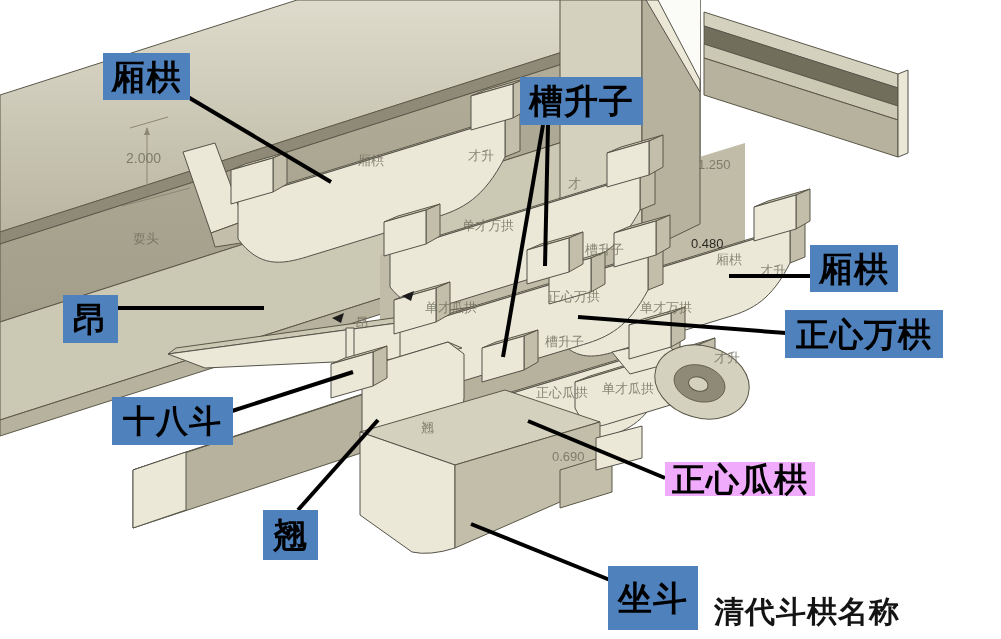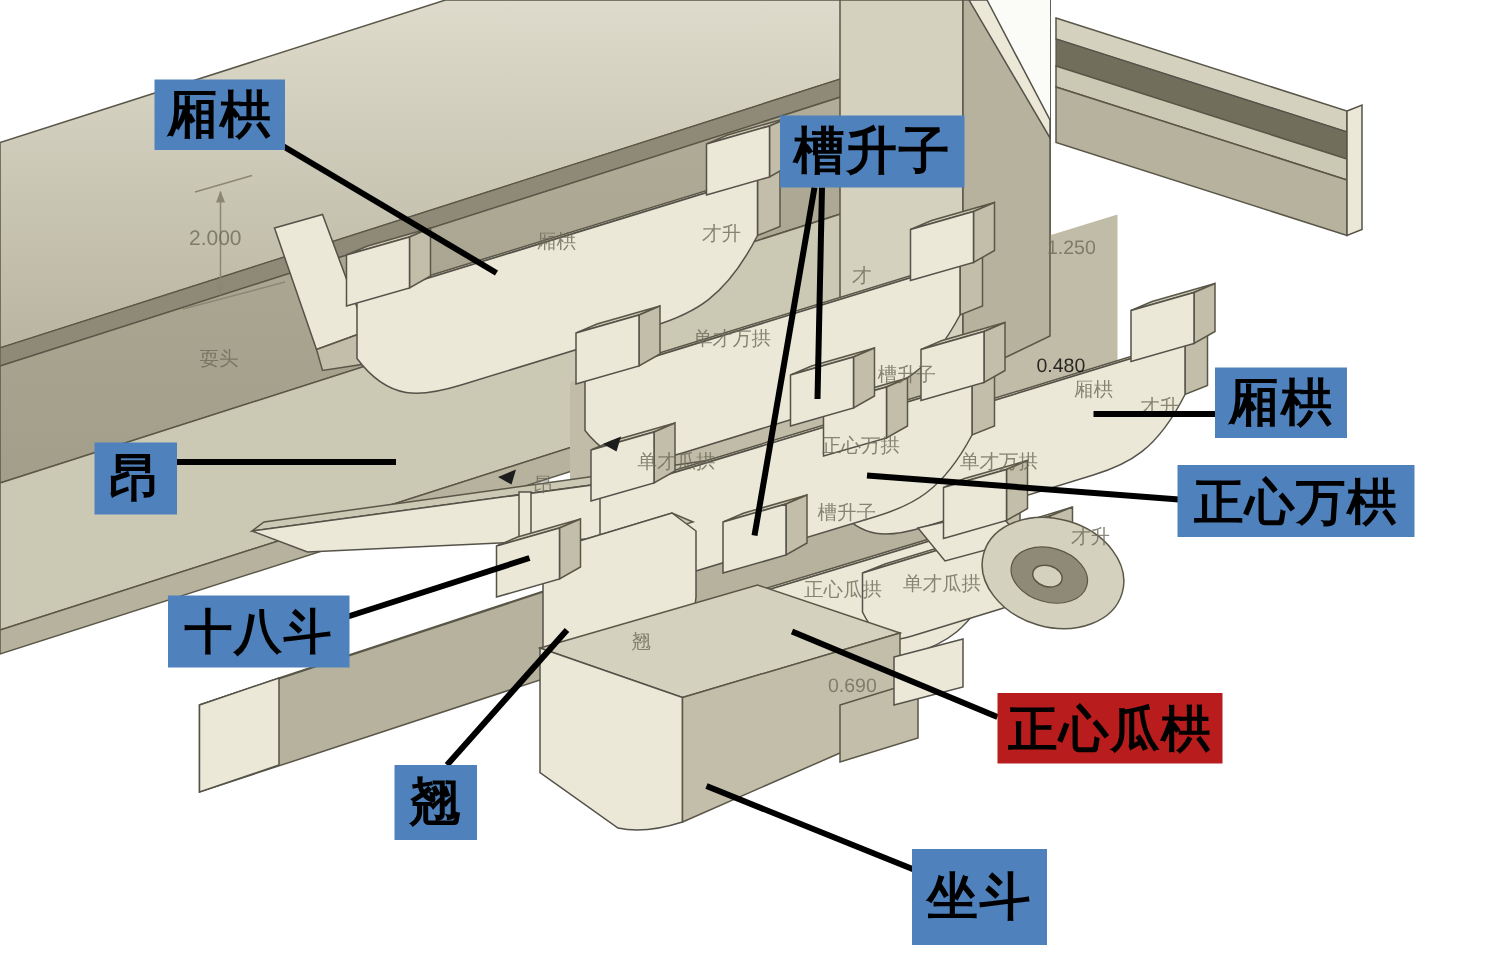--- a/index.html
+++ b/index.html
@@ -198,20 +198,21 @@
       <line x1="118" y1="308" x2="264" y2="308" stroke="#000000" stroke-width="4"></line>
       <line x1="232" y1="411" x2="353" y2="372" stroke="#000000" stroke-width="4"></line>
       <line x1="298" y1="510" x2="378" y2="420" stroke="#000000" stroke-width="4"></line>
     </svg>
 
   <div id="labels-layer">
       <div class="callout" style="left: 103px; top: 53px; width: 87px; height: 47px; font-size: 34px; background: rgb(79, 129, 189); color: rgb(0, 0, 0);">厢栱</div>
       <div class="callout" style="left: 520px; top: 77px; width: 123px; height: 48px; font-size: 34px; background: rgb(79, 129, 189); color: rgb(0, 0, 0);">槽升子</div>
       <div class="callout" style="left: 810px; top: 245px; width: 88px; height: 47px; font-size: 34px; background: rgb(79, 129, 189); color: rgb(0, 0, 0);">厢栱</div>
       <div class="callout" style="left: 785px; top: 310px; width: 158px; height: 48px; font-size: 33px; background: rgb(79, 129, 189); color: rgb(0, 0, 0); text-align: center;">正心万栱</div>
-      <div class="callout" style="left: 665px; top: 462px; width: 150px; height: 47px; font-size: 33px; background: #b91c1c; color: rgb(0, 0, 0);">正心瓜栱</div>
+      <div class="callout" style="left: 665px; top: 462px; width: 150px; height: 34px; font-size: 33px; background: #f0abfc; color: rgb(0, 0, 0);">正心瓜栱</div>
       <div class="callout" style="left: 608px; top: 566px; width: 90px; height: 64px; font-size: 34px; background: rgb(79, 129, 189); color: rgb(0, 0, 0);">坐斗</div>
       <div class="callout" style="left: 63px; top: 295px; width: 55px; height: 48px; font-size: 34px; background: rgb(79, 129, 189); color: rgb(0, 0, 0);">昂</div>
       <div class="callout" style="left: 112px; top: 397px; width: 121px; height: 48px; font-size: 32px; background: rgb(79, 129, 189); color: rgb(0, 0, 0);">十八斗</div>
       <div class="callout" style="left: 263px; top: 510px; width: 55px; height: 50px; font-size: 34px; background: rgb(79, 129, 189); color: rgb(0, 0, 0);">翘</div>
     </div>
 
+  <div class="diagram-title" style="left:714px;top:592px;font-size:30px">清代斗栱名称</div>
 </div>
 
 </body></html>

